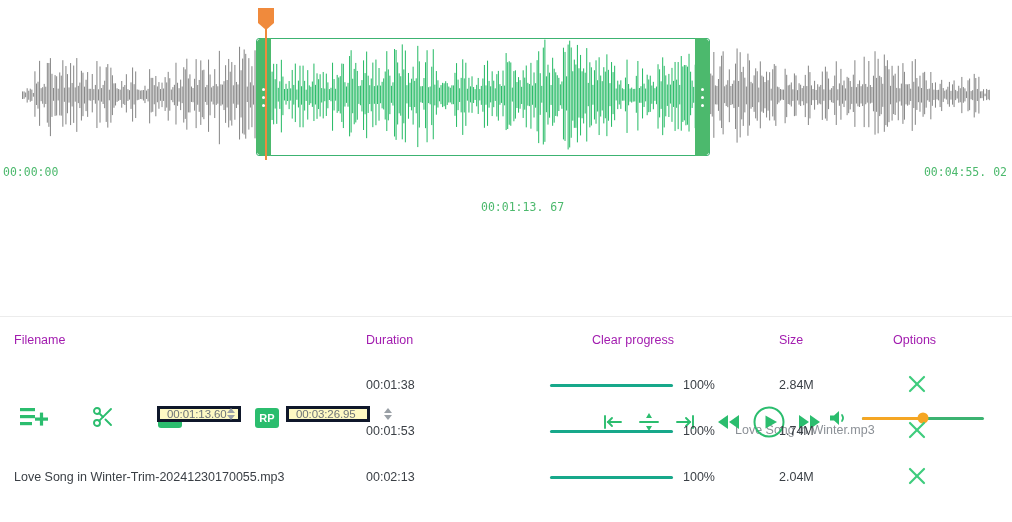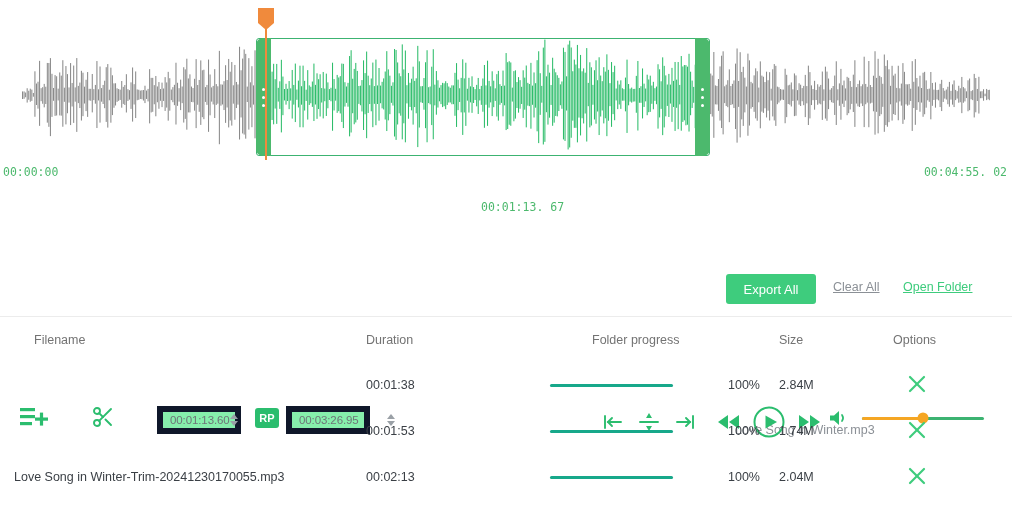--- a/index.html
+++ b/index.html
@@ -83,23 +83,23 @@
     background: #2bbd6e; color: #fff;
     font-size: 11px; font-weight: bold;
     border-radius: 3px; width: 24px; height: 20px;
     font-family: "Liberation Sans", sans-serif;
   }
   .lp-badge { position: absolute; left: 126px; top: 218px; margin-left: 32px; }
   .rp-badge { position: absolute; left: 255px; top: 218px; }
 
   .spin-field {
     position: absolute; top: 216px;
-    width: 84px; height: 28px;
-    border: 6px solid #0f172a;
-    background: #86efac;
+    width: 84px; height: 16px;
+    border: 3px solid #0f172a;
+    background: #fef9c3;
     display: flex; align-items: center;
     padding: 0 4px 0 7px;
   }
   .spin-field.lp { left: 157px; }
   .spin-field.rp { left: 286px; gap: 28px; }
   .spin-field .val {
     flex: 1; font-size: 11.5px; color: #6e7478;
     font-family: "Liberation Sans", sans-serif;
     letter-spacing: -0.1px;
   }
@@ -157,24 +157,24 @@
   .divider {
     position: absolute; left: 0; top: 316px; width: 1012px; height: 1px;
     background: #ececec;
   }
   .tbl { position: absolute; left: 0; top: 317px; width: 1012px; }
   .tbl-row {
     position: relative; height: 46px;
     display: flex; align-items: center;
     font-size: 12.5px;
   }
-  .tbl-head { height: 45px; color: #737373; padding-left: 20px; }
+  .tbl-head { height: 45px; color: #a21caf; }
   .tbl-body-row { color: #3a3f45; }
   .c-name  { width: 360px; padding-left: 14px; }
-  .c-prog  { position: absolute; left: 520px; width: 240px; display: flex; align-items: center; justify-content: space-between; }
+  .c-prog  { position: absolute; left: 520px; width: 240px; display: flex; align-items: center; }
 
   .head-dur { position: absolute; left: 366px; }
   .head-prog { position: absolute; left: 592px; }
   .head-size { position: absolute; left: 779px; }
   .head-opt { position: absolute; left: 893px; }
 
   .row-dur { position: absolute; left: 366px; }
   .row-size { position: absolute; left: 779px; }
 
   .prog-bar {
@@ -938,33 +938,28 @@
           <path d="M13 6 Q15.2 9 13 12" stroke="#2bbd6e" stroke-width="1.7" fill="none" stroke-linecap="round"></path>
         </svg>
       </span>
       <div class="vol-track">
         <div class="vol-fill" id="vol-fill" style="width: 50%;"></div>
         <div class="vol-knob" id="vol-knob" style="left: 50%;"></div>
       </div>
     </div>
   </div>
 
-  <div class="actions">
-    <button class="export-btn">Export All</button>
-    <span class="link clear-link">Clear All</span>
-    <span class="link folder-link">Open Folder</span>
-  </div>
 
   <div class="divider"></div>
 
   <div class="tbl">
     <div class="tbl-row tbl-head">
       <span class="c-name">Filename</span>
       <span class="head-dur">Duration</span>
-      <span class="head-prog">Folder progress</span>
+      <span class="head-prog">Clear progress</span>
       <span class="head-size">Size</span>
       <span class="head-opt">Options</span>
     </div>
     <div id="rows-host">
         <div class="tbl-row tbl-body-row">
           <span class="row-dur">00:01:38</span>
           <span class="c-prog">
             <span class="prog-bar">
               <span class="prog-fill" style="width: 100%;"></span>
             </span>

